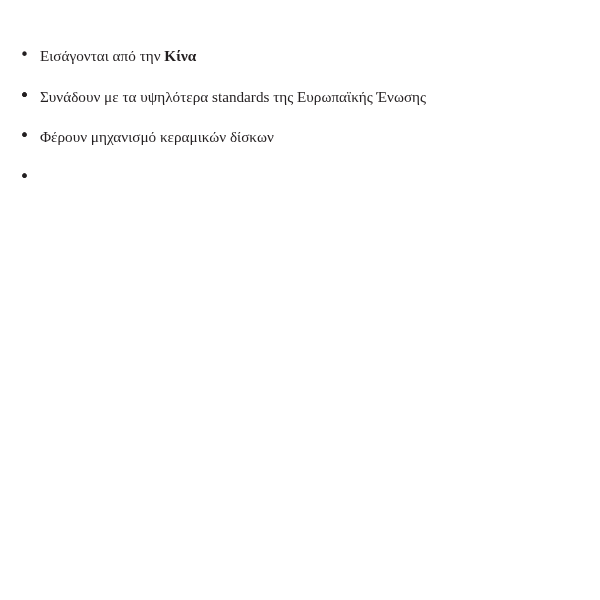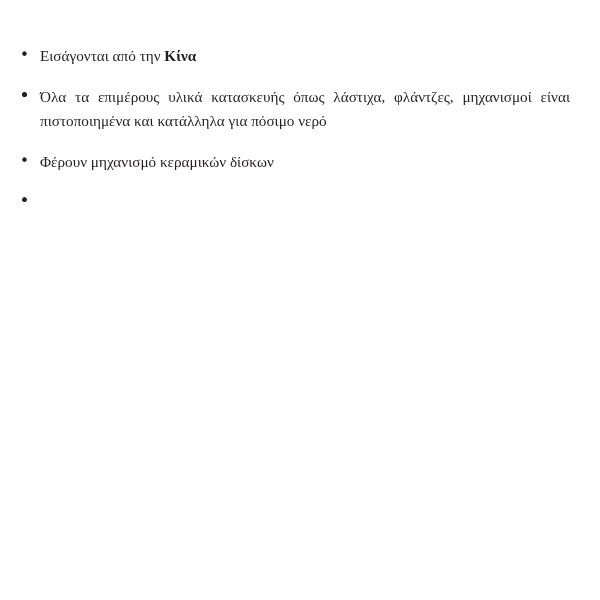--- a/index.html
+++ b/index.html
@@ -71,26 +71,26 @@
       <span class="txt emph"></span><span class="txt"></span>
     </li>
 
     <li class="bullet-item">
       <span class="marker">•</span>
       <span class="txt emph"></span><span class="txt"></span>
     </li>
 
     <li class="bullet-item">
       <span class="marker">•</span>
-      <span class="txt emph"></span><span class="txt"></span>
+      <span class="txt">Συνάδουν με τα υψηλότερα standards της Ευρωπαϊκής Ένωσης</span><span class="txt emph"></span><span class="txt"></span>
     </li>
 
     <li class="bullet-item">
       <span class="marker">•</span>
-      <span class="txt">Όλα τα επιμέρους υλικά κατασκευής όπως λάστιχα, φλάντζες, μηχανισμοί είναι πιστοποιημένα και κατάλληλα για πόσιμο νερό</span><span class="txt emph"></span><span class="txt"></span>
+      <span class="txt emph"></span><span class="txt"></span>
     </li>
 
     <li class="bullet-item">
       <span class="marker">•</span>
       <span class="txt">Φέρουν μηχανισμό κεραμικών δίσκων</span><span class="txt emph"></span><span class="txt"></span>
     </li>
 
     <li class="bullet-item">
       <span class="marker">•</span>
       <span class="txt emph"></span><span class="txt"></span>

